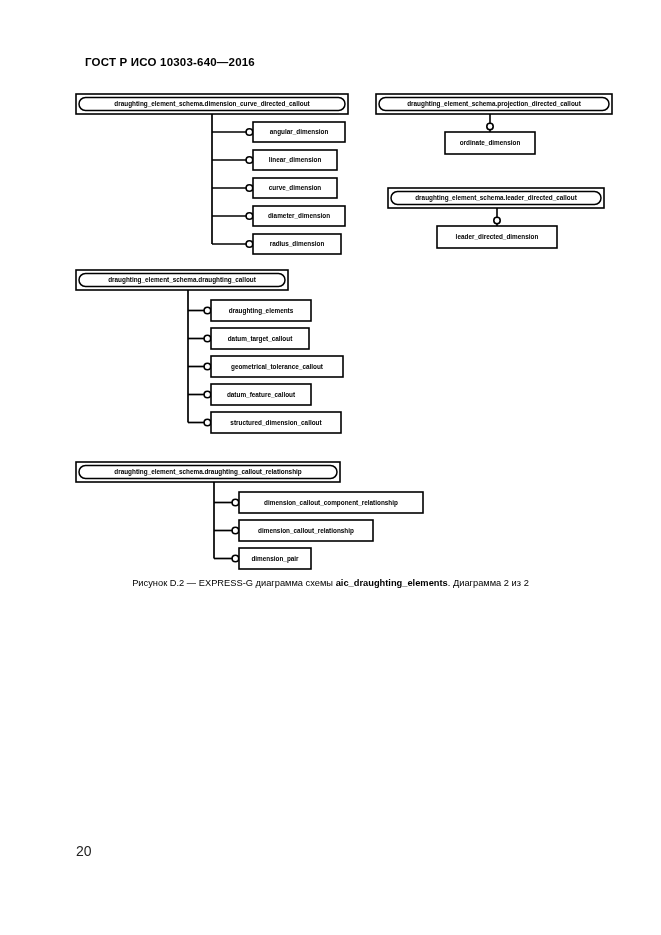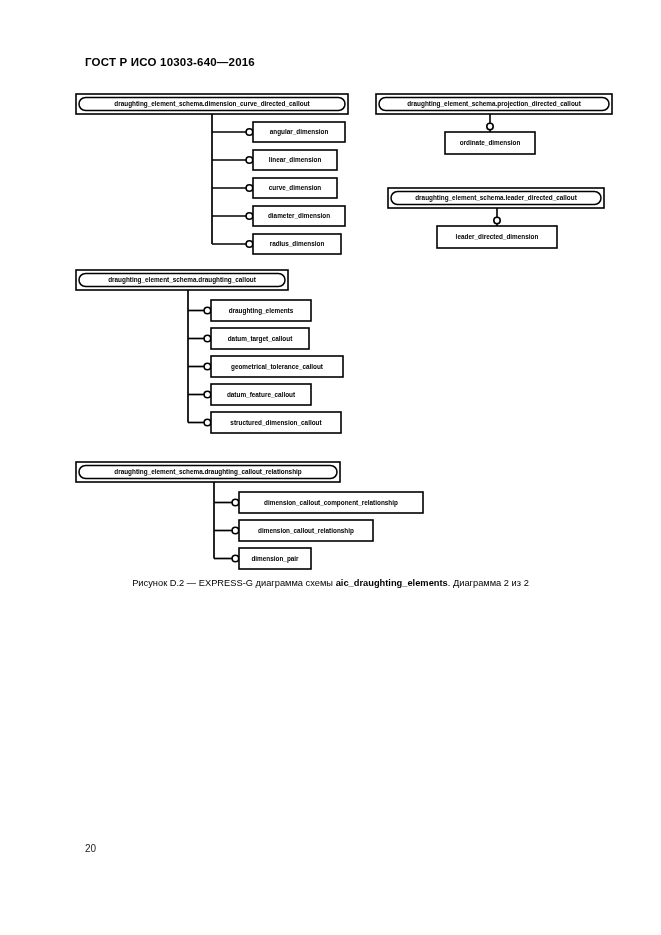--- a/index.html
+++ b/index.html
@@ -53,23 +53,23 @@
     left: 0;
     top: 578px;
     width: 661px;
     text-align: center;
     font-size: 9.3px;
     color: #000;
   }
   .caption b { font-weight: bold; }
   .page-number {
     position: absolute;
-    left: 85px;
+    left: 76px;
     top: 843px;
-    font-size: 10px;
+    font-size: 14px;
     color: #222;
   }
 </style>
 </head>
 <body>
 
 <div class="page">
 
   <div class="doc-header">ГОСТ Р ИСО 10303-640—2016</div>
 

